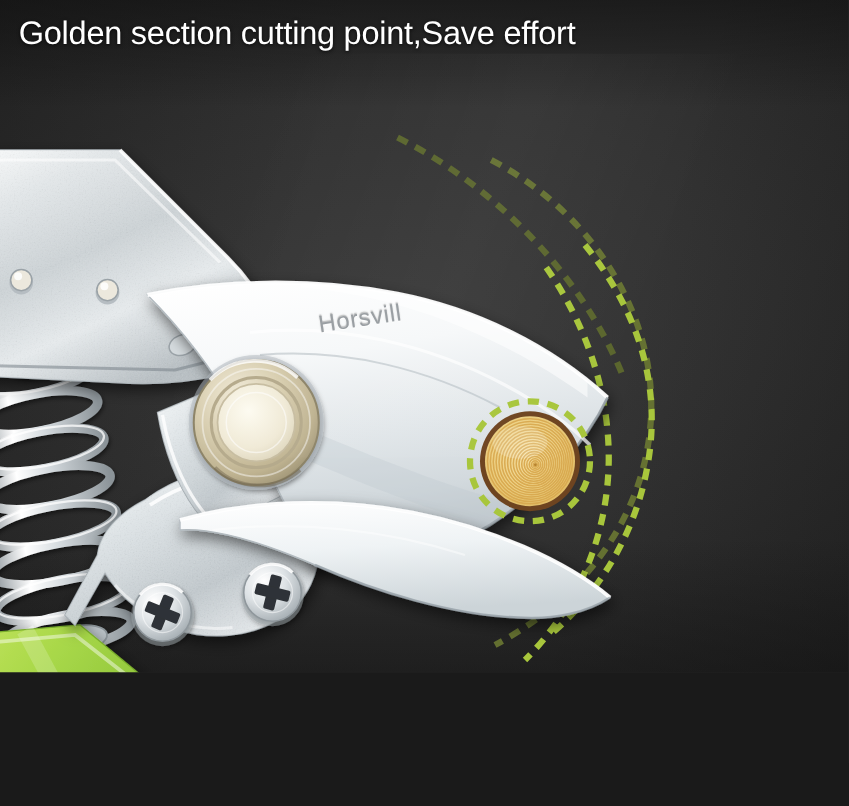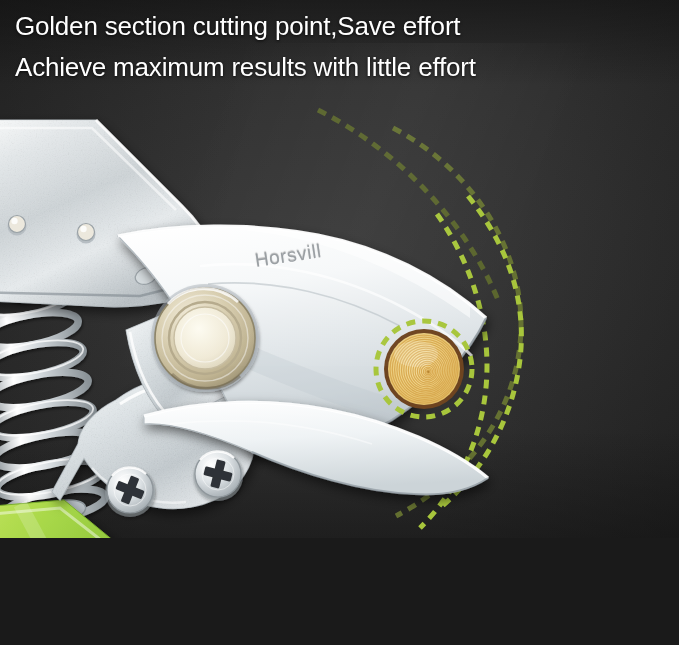--- a/index.html
+++ b/index.html
@@ -358,18 +358,17 @@
       </g>
       <circle cx="428.3" cy="371.8" r="1.2" fill="#b8842f"></circle>
 
       <ellipse cx="416" cy="354" rx="22" ry="13" fill="rgba(255,255,255,0.18)"></ellipse>
     </g>
   </svg>
 
   <div class="bg-sheen"></div>
 
   <div class="headline" id="line1">Golden section cutting point,Save effort</div>
-  <div class="headline" id="line2">Achieve maximum results with little effort</div>
 
   <div class="engrave">Horsvill</div>
 
 
 </div>
 
 </body></html>

